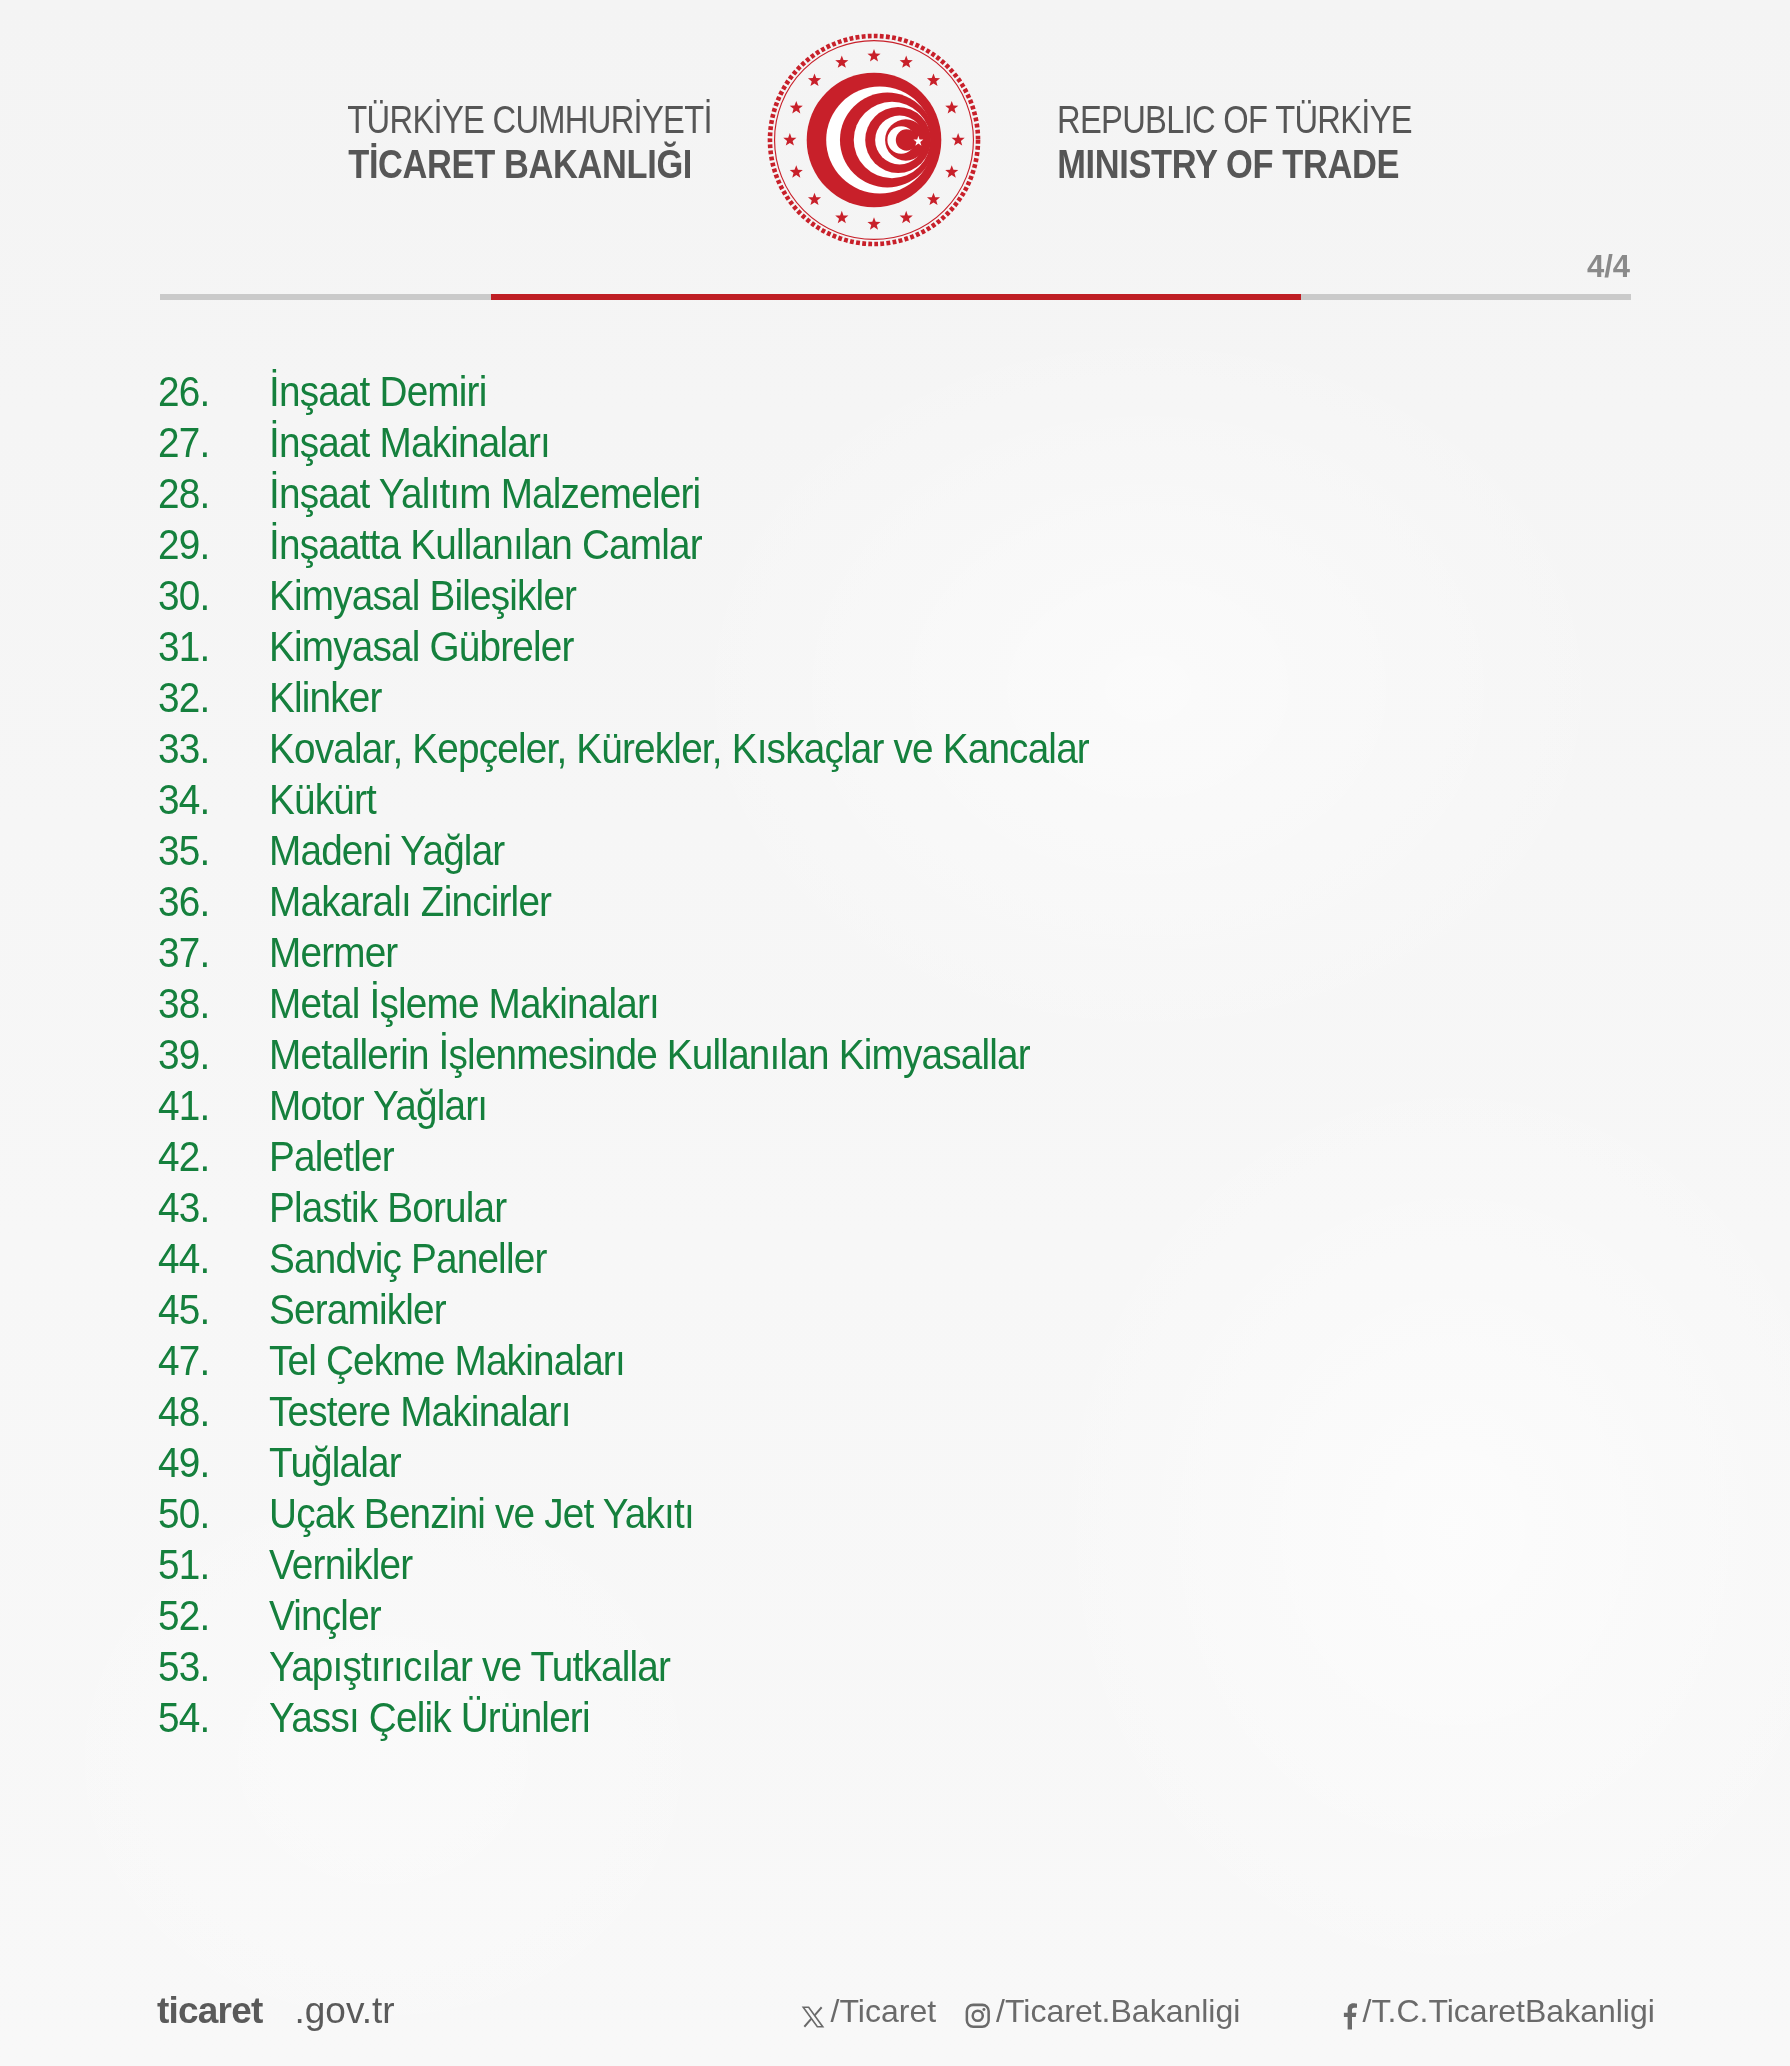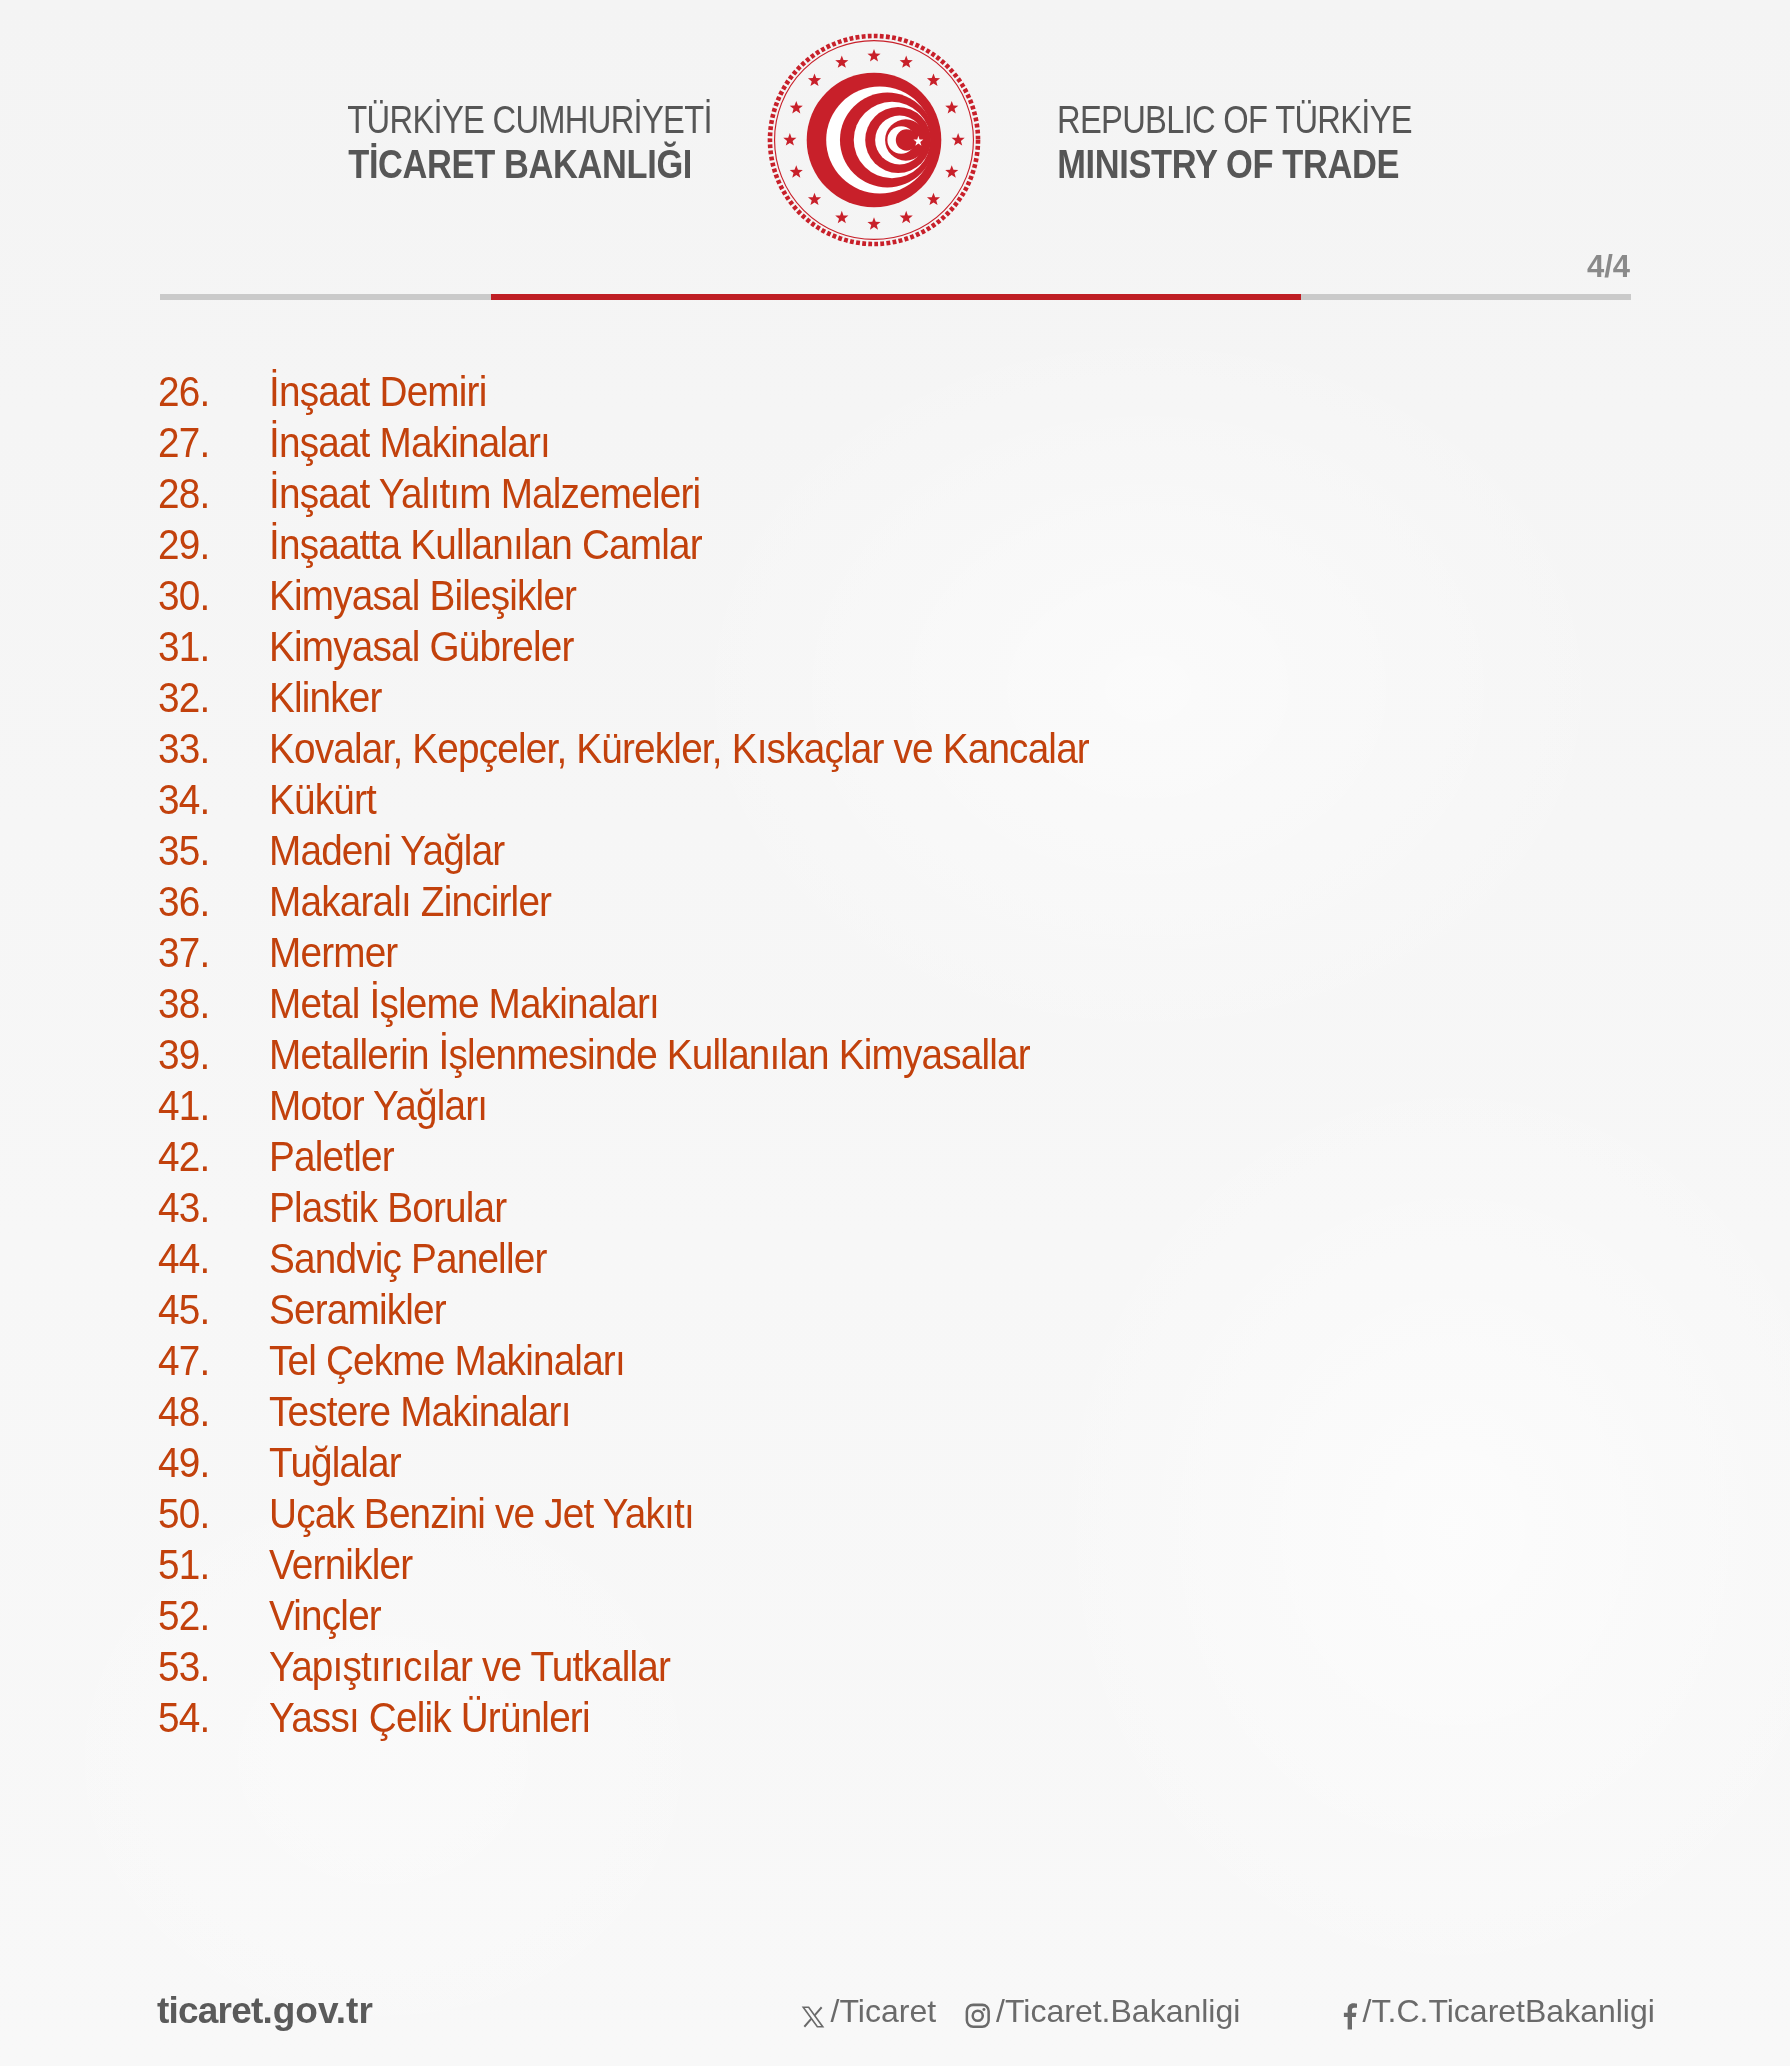--- a/index.html
+++ b/index.html
@@ -60,21 +60,21 @@
     }
 
     
     .list {
       position: absolute; left: 158px; top: 366px; width: 1454px;
       list-style: none;
     }
     .list-item {
       display: flex; align-items: center;
       height: 51px; line-height: 51px;
-      font-size: 43px; color: #c2410c;
+      font-size: 43px; color: #15803d;
       font-family: "Liberation Sans", sans-serif;
       white-space: nowrap;
     }
     .list-num {
       width: 111px; flex: 0 0 111px;
       letter-spacing: -0.8px;
       display: inline-block; transform: scaleX(0.9); transform-origin: left center;
     }
     .list-text {
       display: inline-block; letter-spacing: -0.9px;
@@ -82,21 +82,21 @@
     }
 
     
     .footer { position: absolute; left: 0; top: 1982px; width: 1791px; height: 61px; }
     .site {
       position: absolute; left: 157px; top: 7.7px;
       font-size: 37px; color: #5a5a5a; white-space: nowrap;
       font-family: "Liberation Sans", sans-serif;
     }
     .site .bold { font-weight: 700; letter-spacing: -0.8px; }
-    .site .light { font-weight: 700; }
+    .site .light { font-weight: 400; margin-left: 32px; }
     .social {
       position: absolute; top: 10.7px; display: flex; align-items: flex-end;
       font-size: 32px; color: #6a6a6a; white-space: nowrap;
       font-family: "Liberation Sans", sans-serif;
     }
     .social svg { display: block; margin-right: 4.6px; }
     .social-x { left: 800px; }
     .social-ig { left: 964px; }
     .social-fb { left: 1341px; }
   </style>

